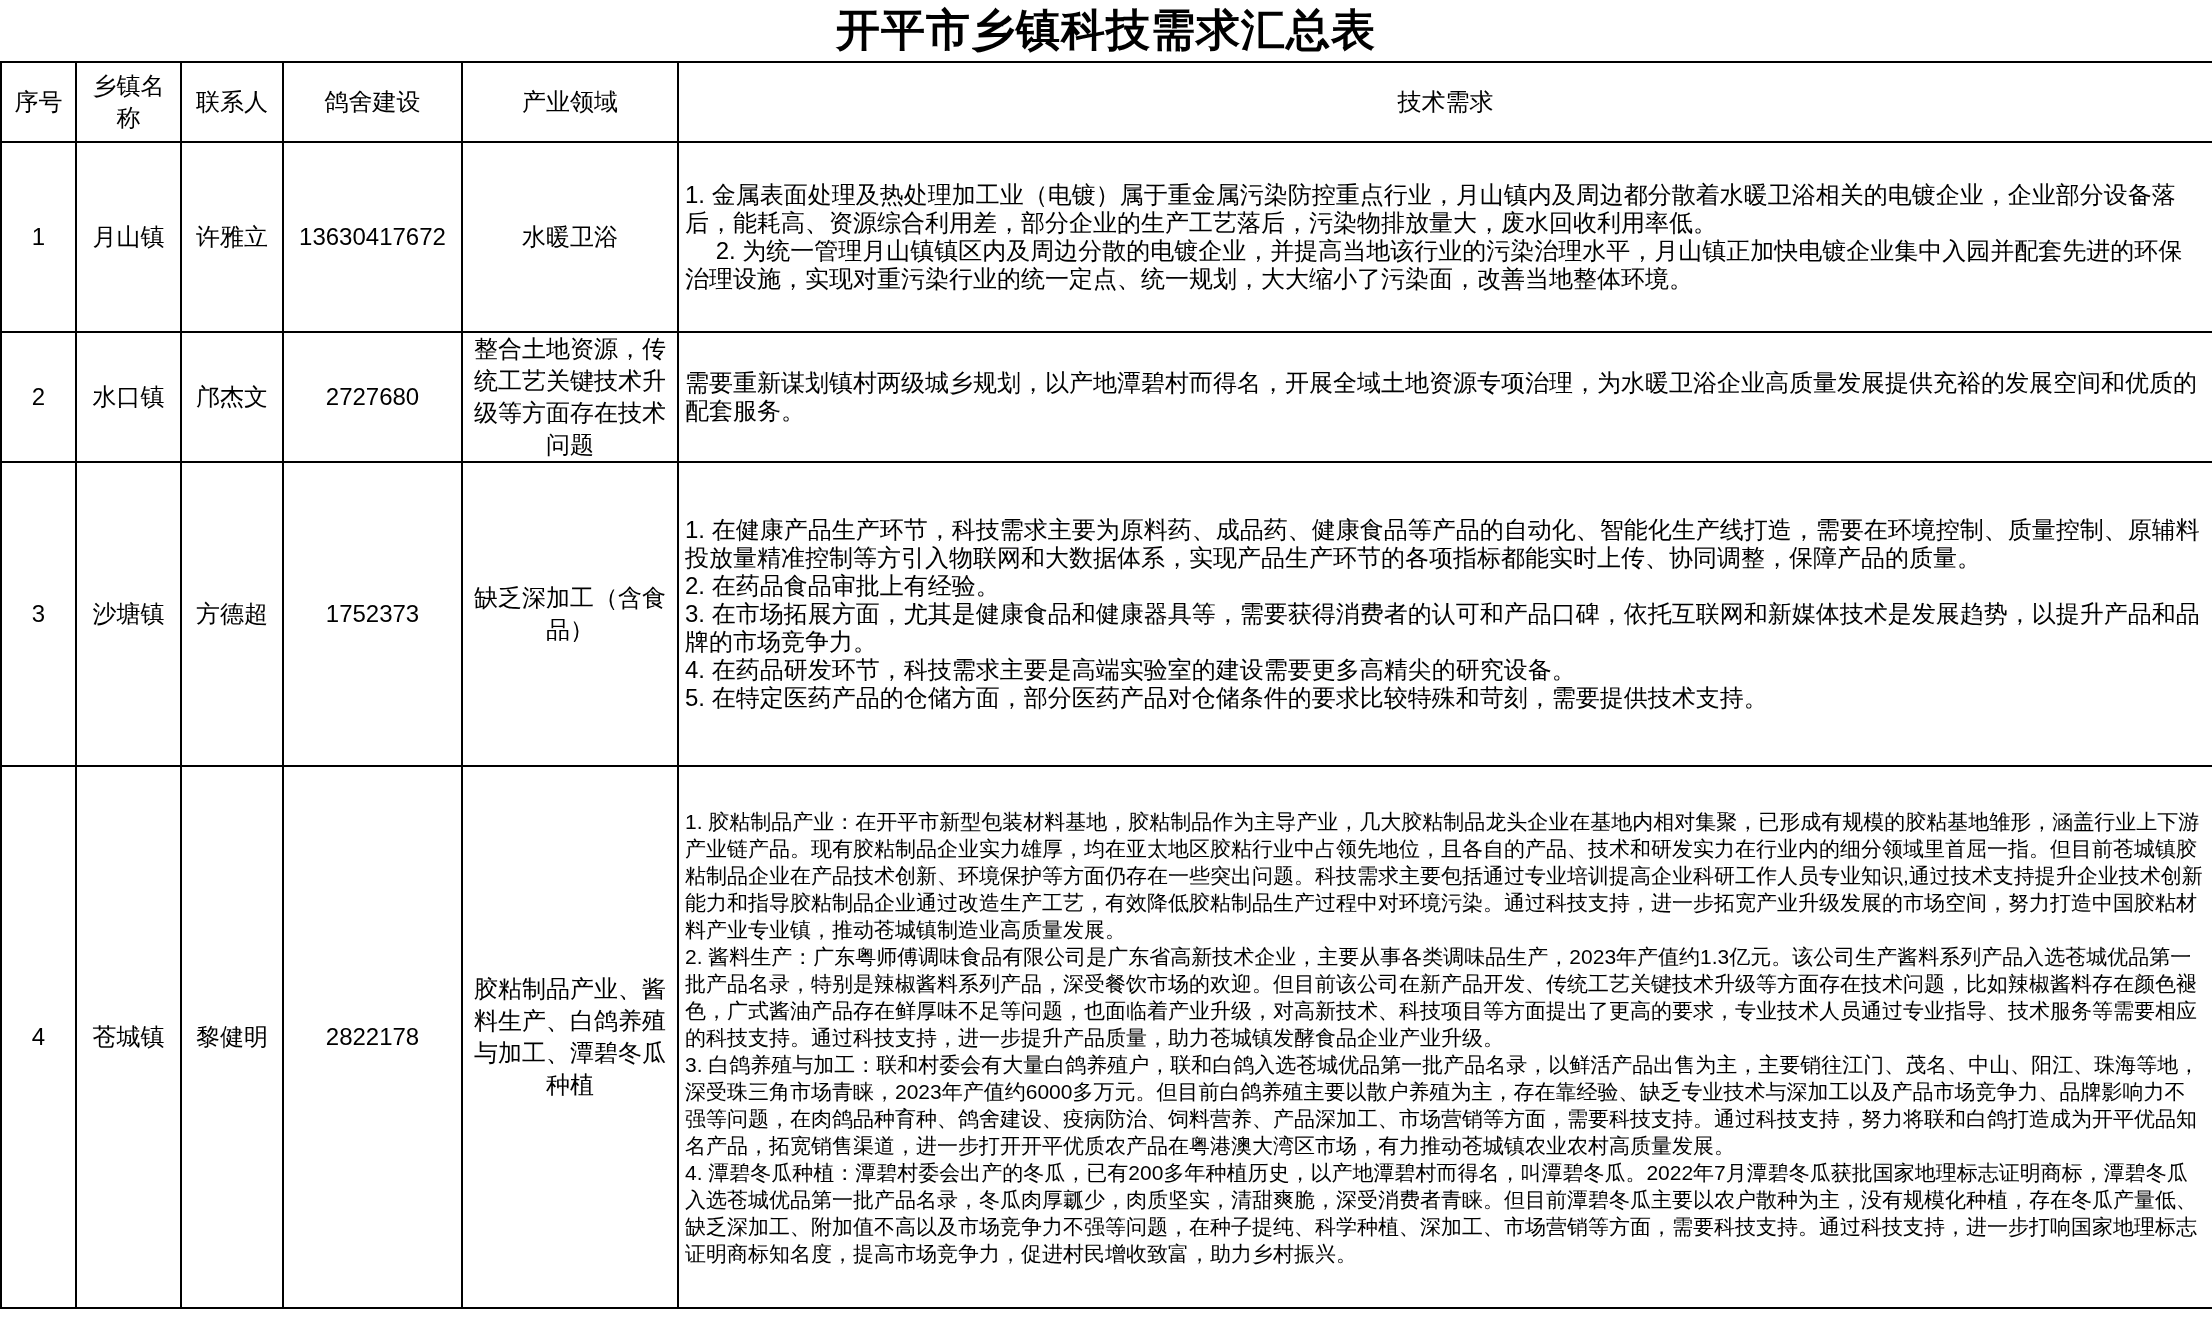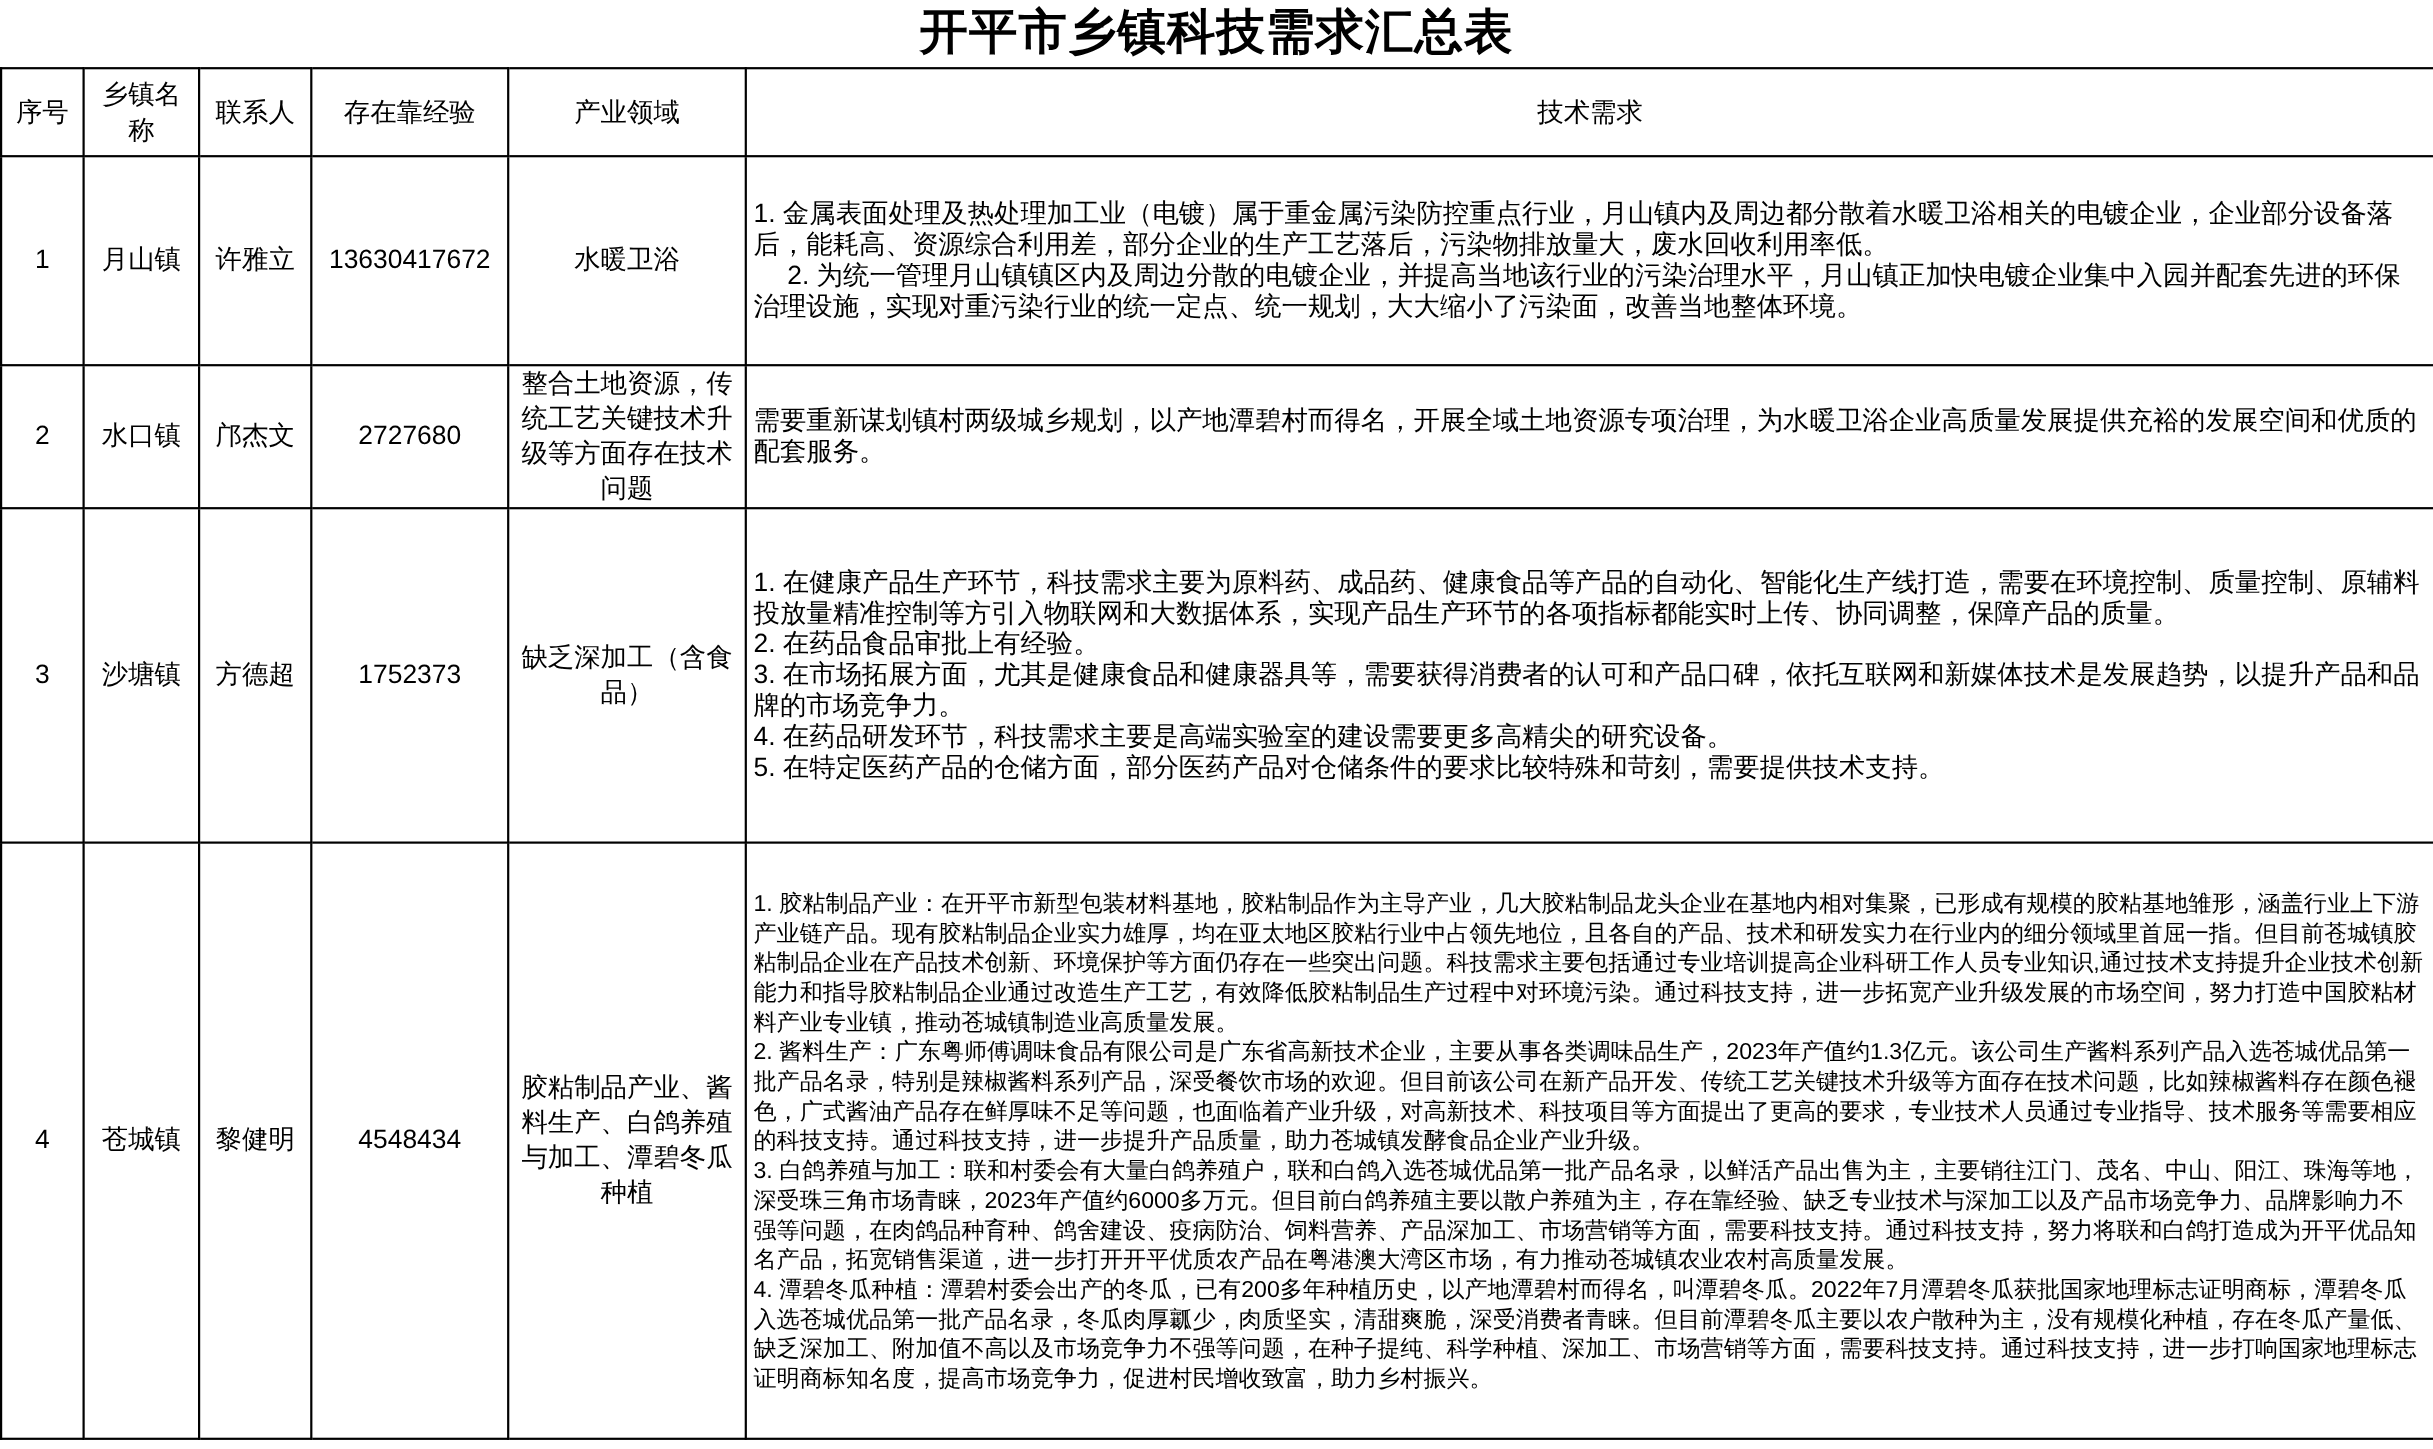--- a/index.html
+++ b/index.html
@@ -73,21 +73,21 @@
       <col style="width:102px">
       <col style="width:179px">
       <col style="width:216px">
       <col style="width:1535px">
     </colgroup>
     <thead>
       <tr>
         <th>序号</th>
         <th>乡镇名称</th>
         <th>联系人</th>
-        <th>存在靠经验</th>
+        <th>鸽舍建设</th>
         <th>产业领域</th>
         <th>技术需求</th>
       </tr>
     </thead>
     <tbody>
       <tr class="r1">
         <td class="c-center">1</td>
         <td class="c-center">月山镇</td>
         <td class="c-center">许雅立</td>
         <td class="c-center">13630417672</td>
@@ -112,21 +112,21 @@
         <td class="c-tech">1. 在健康产品生产环节，科技需求主要为原料药、成品药、健康食品等产品的自动化、智能化生产线打造，需要在环境控制、质量控制、原辅料投放量精准控制等方引入物联网和大数据体系，实现产品生产环节的各项指标都能实时上传、协同调整，保障产品的质量。
 2. 在药品食品审批上有经验。
 3. 在市场拓展方面，尤其是健康食品和健康器具等，需要获得消费者的认可和产品口碑，依托互联网和新媒体技术是发展趋势，以提升产品和品牌的市场竞争力。
 4. 在药品研发环节，科技需求主要是高端实验室的建设需要更多高精尖的研究设备。
 5. 在特定医药产品的仓储方面，部分医药产品对仓储条件的要求比较特殊和苛刻，需要提供技术支持。</td>
       </tr>
       <tr class="r4">
         <td class="c-center">4</td>
         <td class="c-center">苍城镇</td>
         <td class="c-center">黎健明</td>
-        <td class="c-center">4548434</td>
+        <td class="c-center">2822178</td>
         <td class="c-center">胶粘制品产业、酱料生产、白鸽养殖与加工、潭碧冬瓜种植</td>
         <td class="c-tech">1. 胶粘制品产业：在开平市新型包装材料基地，胶粘制品作为主导产业，几大胶粘制品龙头企业在基地内相对集聚，已形成有规模的胶粘基地雏形，涵盖行业上下游产业链产品。现有胶粘制品企业实力雄厚，均在亚太地区胶粘行业中占领先地位，且各自的产品、技术和研发实力在行业内的细分领域里首屈一指。但目前苍城镇胶粘制品企业在产品技术创新、环境保护等方面仍存在一些突出问题。科技需求主要包括通过专业培训提高企业科研工作人员专业知识,通过技术支持提升企业技术创新能力和指导胶粘制品企业通过改造生产工艺，有效降低胶粘制品生产过程中对环境污染。通过科技支持，进一步拓宽产业升级发展的市场空间，努力打造中国胶粘材料产业专业镇，推动苍城镇制造业高质量发展。
 2. 酱料生产：广东粤师傅调味食品有限公司是广东省高新技术企业，主要从事各类调味品生产，2023年产值约1.3亿元。该公司生产酱料系列产品入选苍城优品第一批产品名录，特别是辣椒酱料系列产品，深受餐饮市场的欢迎。但目前该公司在新产品开发、传统工艺关键技术升级等方面存在技术问题，比如辣椒酱料存在颜色褪色，广式酱油产品存在鲜厚味不足等问题，也面临着产业升级，对高新技术、科技项目等方面提出了更高的要求，专业技术人员通过专业指导、技术服务等需要相应的科技支持。通过科技支持，进一步提升产品质量，助力苍城镇发酵食品企业产业升级。
 3. 白鸽养殖与加工：联和村委会有大量白鸽养殖户，联和白鸽入选苍城优品第一批产品名录，以鲜活产品出售为主，主要销往江门、茂名、中山、阳江、珠海等地，深受珠三角市场青睐，2023年产值约6000多万元。但目前白鸽养殖主要以散户养殖为主，存在靠经验、缺乏专业技术与深加工以及产品市场竞争力、品牌影响力不强等问题，在肉鸽品种育种、鸽舍建设、疫病防治、饲料营养、产品深加工、市场营销等方面，需要科技支持。通过科技支持，努力将联和白鸽打造成为开平优品知名产品，拓宽销售渠道，进一步打开开平优质农产品在粤港澳大湾区市场，有力推动苍城镇农业农村高质量发展。
 4. 潭碧冬瓜种植：潭碧村委会出产的冬瓜，已有200多年种植历史，以产地潭碧村而得名，叫潭碧冬瓜。2022年7月潭碧冬瓜获批国家地理标志证明商标，潭碧冬瓜入选苍城优品第一批产品名录，冬瓜肉厚瓤少，肉质坚实，清甜爽脆，深受消费者青睐。但目前潭碧冬瓜主要以农户散种为主，没有规模化种植，存在冬瓜产量低、缺乏深加工、附加值不高以及市场竞争力不强等问题，在种子提纯、科学种植、深加工、市场营销等方面，需要科技支持。通过科技支持，进一步打响国家地理标志证明商标知名度，提高市场竞争力，促进村民增收致富，助力乡村振兴。</td>
       </tr>
     </tbody>
   </table>
 </div>
 

